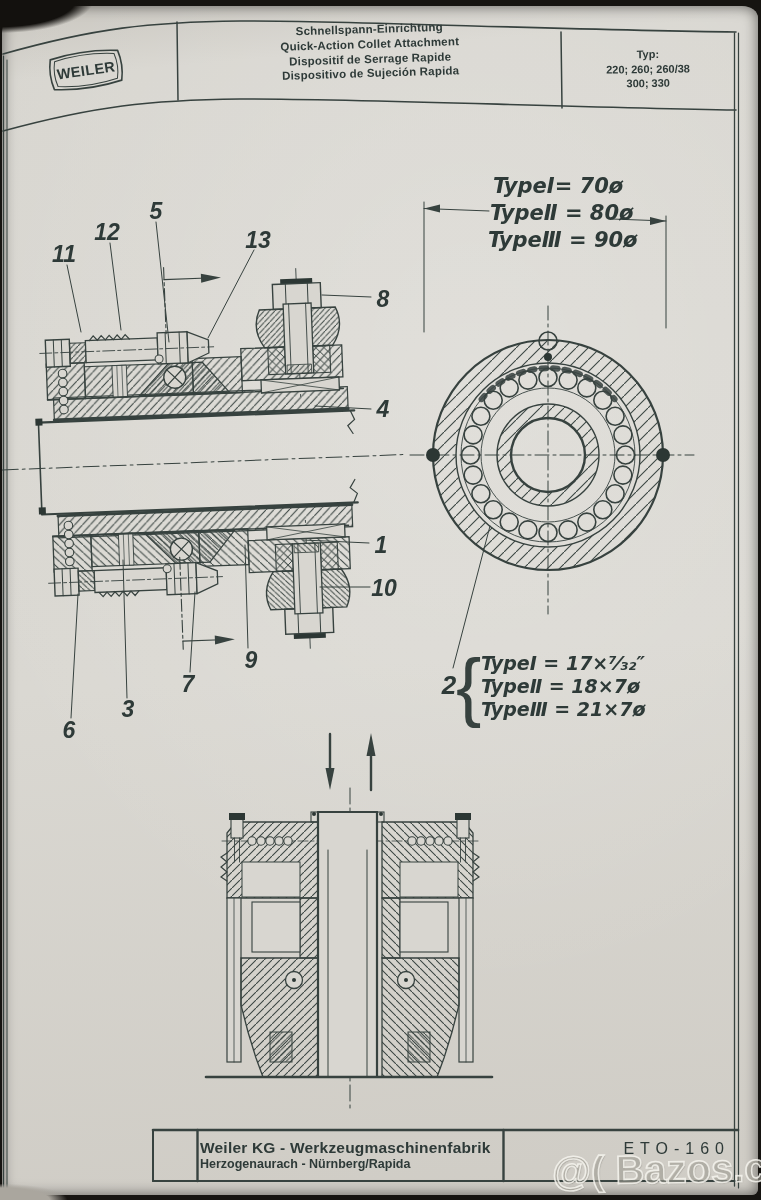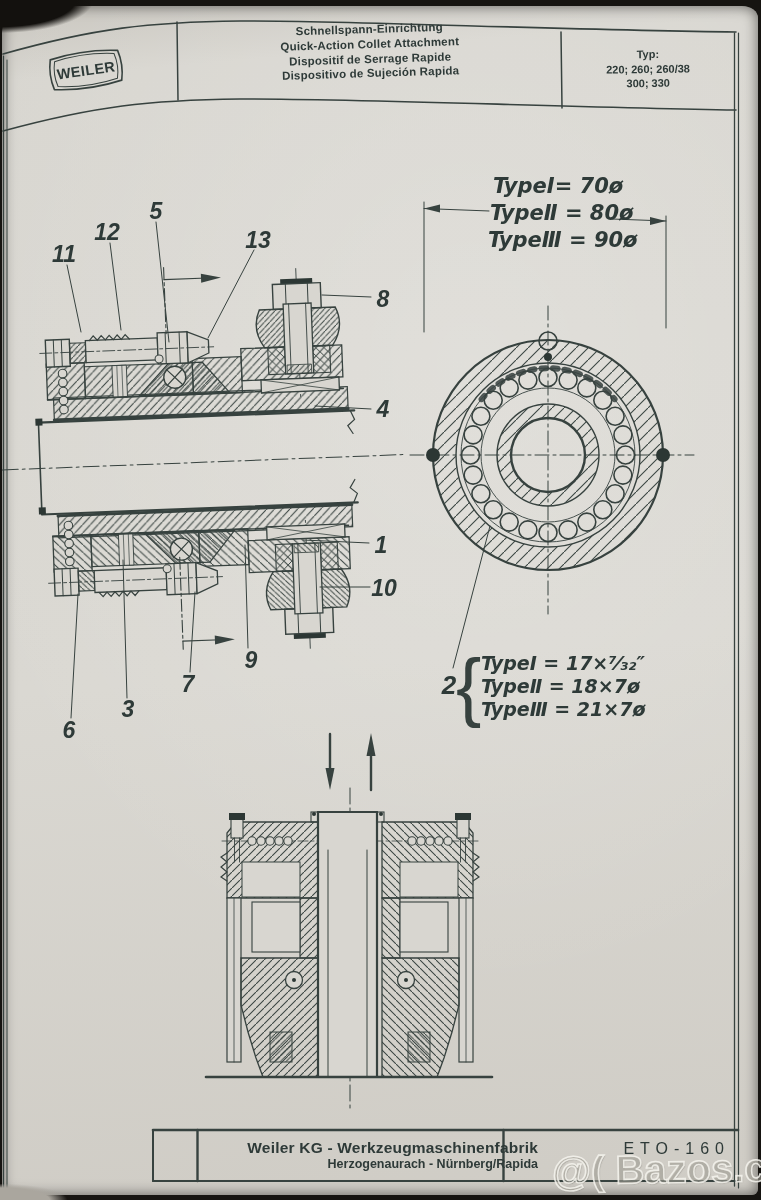--- a/index.html
+++ b/index.html
@@ -15,21 +15,21 @@
   #corner-shadow{position:absolute;left:0;top:0;width:150px;height:52px;
          background:radial-gradient(130px 46px at 0% 0%, #13110e 58%, rgba(19,17,14,0) 72%);}
   #bottom-curl{position:absolute;left:0;bottom:0;width:90px;height:16px;
          background:radial-gradient(90px 22px at 0% 100%, #aaa69e 55%, rgba(170,166,158,0) 75%);}
   svg{position:absolute;left:0;top:0;}
   .txt{position:absolute;line-height:1.25;}
   .hdr-title{left:180px;top:22px;width:380px;text-align:center;font-size:11.5px;font-weight:bold;
              letter-spacing:.2px;line-height:14.8px;transform:rotate(-1.8deg);}
   .hdr-typ{left:562px;top:47px;width:172px;text-align:center;font-size:11px;font-weight:bold;
            line-height:14.5px;transform:rotate(-.8deg);}
-  .ftr-co{left:200px;top:1138px;width:338px;text-align:right;}
+  .ftr-co{left:200px;top:1138px;width:338px;text-align:left;}
   .ftr-co .l1{font-size:15.5px;font-weight:bold;letter-spacing:.2px;}
   .ftr-co .l2{font-size:12.5px;font-weight:bold;}
   .ftr-no{left:508px;top:1139px;width:222px;text-align:right;font-size:16px;font-weight:normal;
           letter-spacing:6px;}
   .wmark{left:552px;top:1144px;width:220px;font-size:40px;font-weight:bold;white-space:nowrap;
          color:rgba(196,193,184,.42);-webkit-text-stroke:1.6px rgba(246,245,239,.85);
          text-shadow:1px 1px 1px rgba(80,78,70,.35);transform:rotate(-1deg);}
 </style>
 </head>
 <body>

